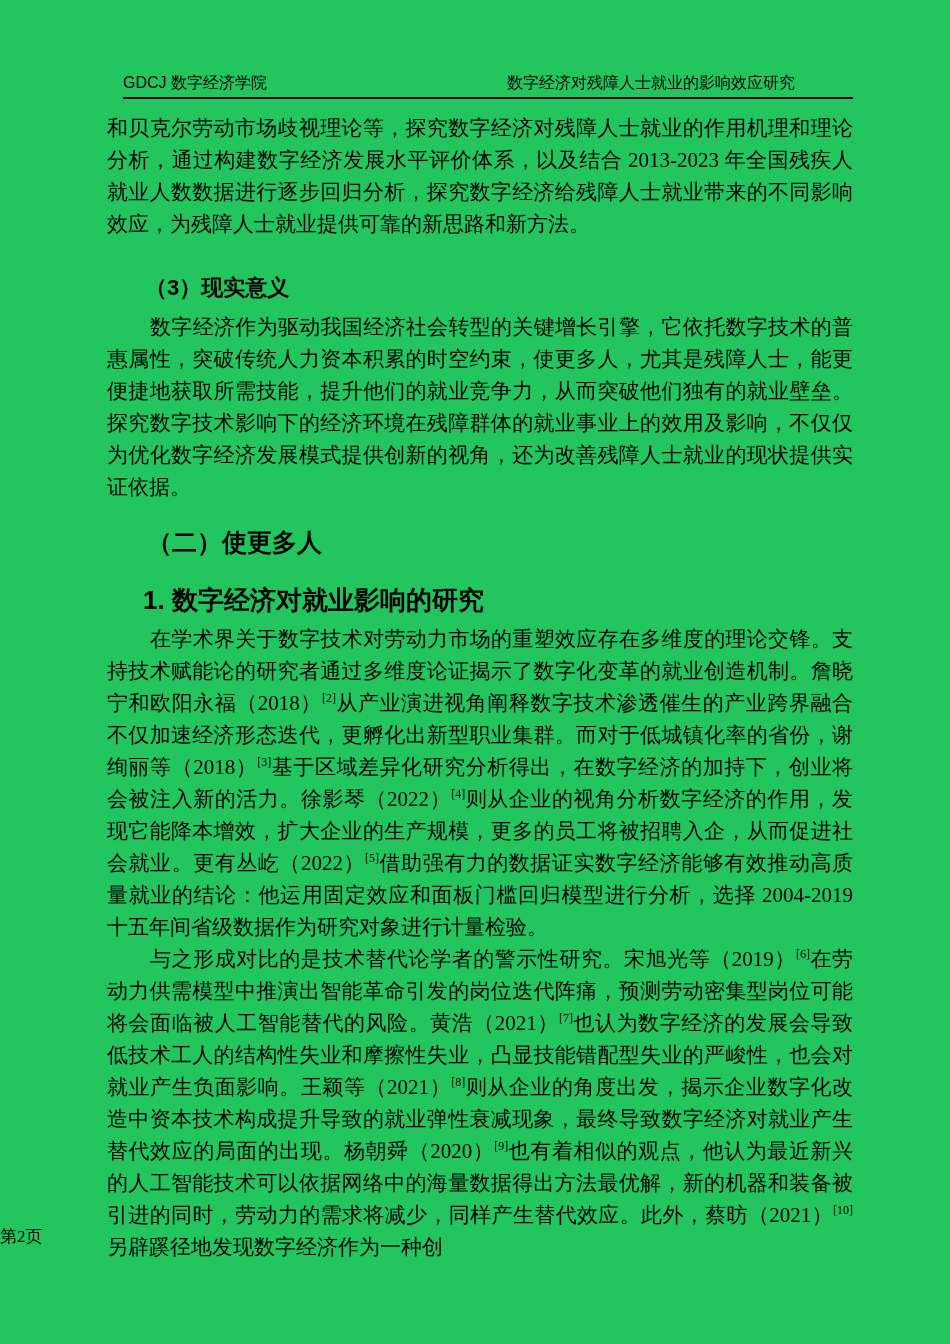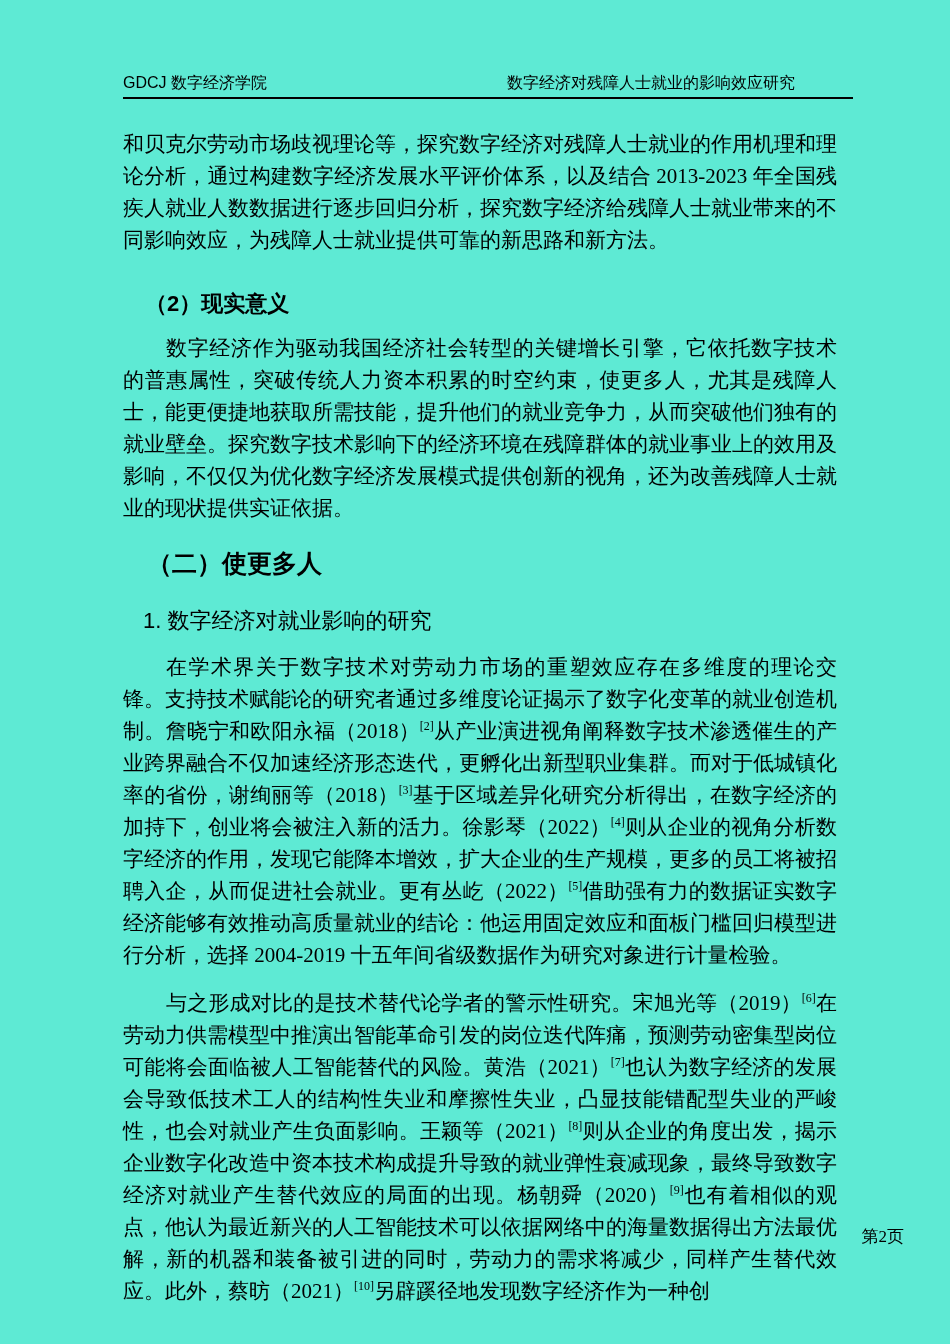--- a/index.html
+++ b/index.html
@@ -1,20 +1,20 @@
 <!DOCTYPE html>
 <html lang="zh"><head>
 <meta charset="utf-8">
 <style>
   html, body { margin: 0; padding: 0; background: #ffffff; }
   .page {
     position: relative;
     width: 950px;
     height: 1344px;
-    background: #5eead4;
+    background: #22c55e;
     color: #000000;
     overflow: hidden;
     font-family: "Liberation Serif", serif;
   }
   
   .header {
     position: absolute;
     left: 123px;
     top: 56px;
     width: 730px;
@@ -29,21 +29,21 @@
   }
   .header .hdr-right { padding-right: 58px; margin-top: 18px; }
   
   .content {
     position: absolute;
     left: 107px;
     top: 112px;
     width: 746px;
   }
   p.body-para {
-    margin: 16px;
+    margin: 0;
     font-size: 21px;
     line-height: 32px;
     text-align: justify;
     text-indent: 43px;
     font-family: "Liberation Serif", serif;
   }
   p.body-para.no-indent { text-indent: 0; }
   sup {
     font-size: 12px;
     line-height: 0;
@@ -60,53 +60,53 @@
   .h-big {
     font-family: "Liberation Sans", sans-serif;
     font-weight: 700;
     font-size: 25px;
     line-height: 34px;
     margin: 22px 0 27px 0;
     padding-left: 40px;
   }
   .h-sub {
     font-family: "Liberation Sans", sans-serif;
-    font-weight: 400;
-    font-size: 22px;
+    font-weight: 700;
+    font-size: 26px;
     line-height: 28px;
     margin: 0 0 9px 0;
     padding-left: 36px;
   }
   
   .footer {
     position: absolute;
     left: 0;
     top: 1226px;
     width: 904px;
-    text-align: right;
+    text-align: left;
     font-size: 17px;
     line-height: 22px;
     font-family: "Liberation Serif", serif;
   }
 </style>
 </head>
 <body>
 
 <div class="page">
 
   <div class="header">
     <span class="hdr-left">GDCJ 数字经济学院</span>
     <span class="hdr-right">数字经济对残障人士就业的影响效应研究</span>
   </div>
 
   <div class="content">
 
     <p class="body-para no-indent">和贝克尔劳动市场歧视理论等，探究数字经济对残障人士就业的作用机理和理论分析，通过构建数字经济发展水平评价体系，以及结合 2013-2023 年全国残疾人就业人数数据进行逐步回归分析，探究数字经济给残障人士就业带来的不同影响效应，为残障人士就业提供可靠的新思路和新方法。</p>
 
-    <div class="h-small">（2）现实意义</div>
+    <div class="h-small">（3）现实意义</div>
 
     <p class="body-para">数字经济作为驱动我国经济社会转型的关键增长引擎，它依托数字技术的普惠属性，突破传统人力资本积累的时空约束，使更多人，尤其是残障人士，能更便捷地获取所需技能，提升他们的就业竞争力，从而突破他们独有的就业壁垒。探究数字技术影响下的经济环境在残障群体的就业事业上的效用及影响，不仅仅为优化数字经济发展模式提供创新的视角，还为改善残障人士就业的现状提供实证依据。</p>
 
     <div class="h-big">（二）使更多人</div>
 
     <div class="h-sub">1. 数字经济对就业影响的研究</div>
 
     <p class="body-para"><span>在学术界关于数字技术对劳动力市场的重塑效应存在多维度的理论交锋。支持技术赋能论的研究者通过多维度论证揭示了数字化变革的就业创造机制。詹晓宁和欧阳永福（2018）</span><sup>[2]</sup><span>从产业演进视角阐释数字技术渗透催生的产业跨界融合不仅加速经济形态迭代，更孵化出新型职业集群。而对于低城镇化率的省份，谢绚丽等（2018）</span><sup>[3]</sup><span>基于区域差异化研究分析得出，在数字经济的加持下，创业将会被注入新的活力。徐影琴（2022）</span><sup>[4]</sup><span>则从企业的视角分析数字经济的作用，发现它能降本增效，扩大企业的生产规模，更多的员工将被招聘入企，从而促进社会就业。更有丛屹（2022）</span><sup>[5]</sup><span>借助强有力的数据证实数字经济能够有效推动高质量就业的结论：他运用固定效应和面板门槛回归模型进行分析，选择 2004-2019 十五年间省级数据作为研究对象进行计量检验。</span></p>
 
     <p class="body-para"><span>与之形成对比的是技术替代论学者的警示性研究。宋旭光等（2019）</span><sup>[6]</sup><span>在劳动力供需模型中推演出智能革命引发的岗位迭代阵痛，预测劳动密集型岗位可能将会面临被人工智能替代的风险。黄浩（2021）</span><sup>[7]</sup><span>也认为数字经济的发展会导致低技术工人的结构性失业和摩擦性失业，凸显技能错配型失业的严峻性，也会对就业产生负面影响。王颖等（2021）</span><sup>[8]</sup><span>则从企业的角度出发，揭示企业数字化改造中资本技术构成提升导致的就业弹性衰减现象，最终导致数字经济对就业产生替代效应的局面的出现。杨朝舜（2020）</span><sup>[9]</sup><span>也有着相似的观点，他认为最近新兴的人工智能技术可以依据网络中的海量数据得出方法最优解，新的机器和装备被引进的同时，劳动力的需求将减少，同样产生替代效应。此外，蔡昉（2021）</span><sup>[10]</sup><span>另辟蹊径地发现数字经济作为一种创</span></p>

